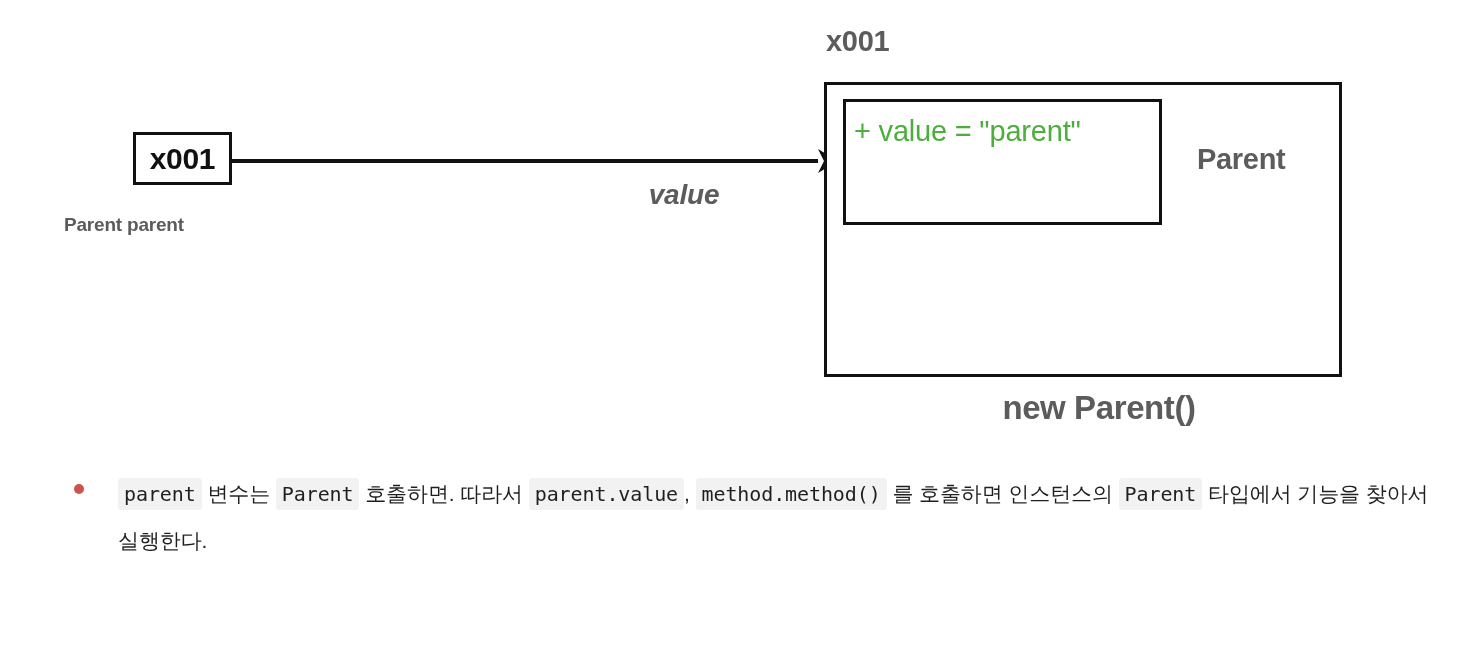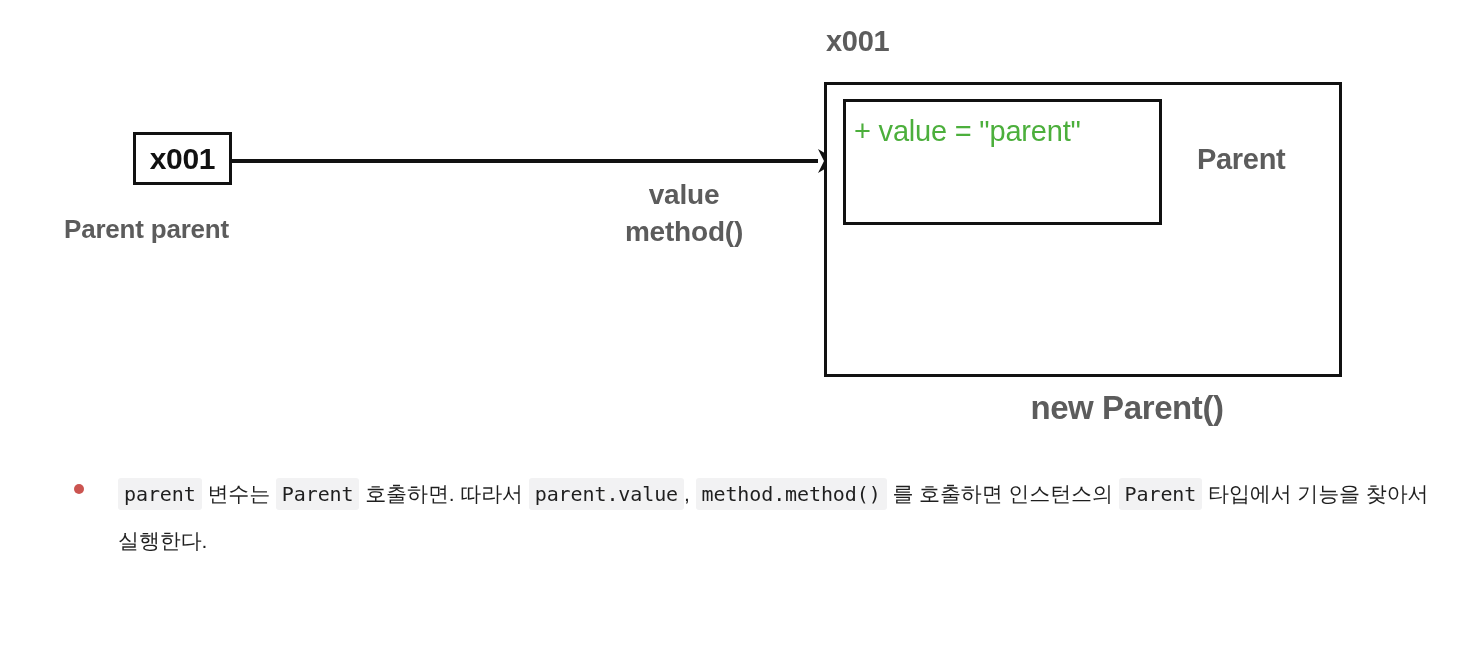--- a/index.html
+++ b/index.html
@@ -42,21 +42,21 @@
     font-weight: bold;
     color: #111111;
     letter-spacing: -0.3px;
     line-height: 1;
   }
 
   
   #var-caption {
     left: 64px;
     top: 214px;
-    font-size: 26px;
+    font-size: 19px;
     font-weight: bold;
     color: #5c5c5c;
     letter-spacing: -0.2px;
     white-space: nowrap;
   }
 
   
   #arrow-svg {
     left: 230px;
     top: 142px;
@@ -69,20 +69,21 @@
   #arrow-labels {
     left: 534px;
     top: 176px;
     width: 300px;
     text-align: center;
     font-size: 28px;
     font-weight: bold;
     color: #5c5c5c;
     line-height: 1.33;
     letter-spacing: -0.2px;
+    font-style: italic;
   }
 
   
   #instance-tag {
     left: 826px;
     top: 27px;
     font-size: 29px;
     font-weight: bold;
     color: #5c5c5c;
     letter-spacing: -0.3px;
@@ -125,21 +126,21 @@
     top: 60px;
     font-size: 29px;
     font-weight: bold;
     color: #5c5c5c;
     letter-spacing: -0.3px;
     line-height: 1;
   }
 
   
   #instantiation-caption {
-    left: 868px;
+    left: 840px;
     top: 391px;
     width: 518px;
     text-align: center;
     font-size: 33px;
     font-weight: bold;
     color: #5c5c5c;
     letter-spacing: -0.4px;
     line-height: 1;
   }
 
@@ -195,21 +196,20 @@
 
   <div class="abs" id="var-caption">Parent parent</div>
 
   <svg class="abs" id="arrow-svg" viewBox="0 0 606 40">
     <line x1="0" y1="19" x2="588" y2="19" stroke="#111111" stroke-width="4"></line>
     <path d="M 588 7 L 608 19 L 588 31 L 594 19 Z" fill="#111111"></path>
   </svg>
 
   <div class="abs" id="arrow-labels">
     <div>value</div>
-    <div>method()</div>
   </div>
 
   <div class="abs" id="instance-tag">x001</div>
 
   <div class="abs" id="instance-box">
 
     <div class="abs" id="member-box">
       <div class="member-line">+ value = "parent"</div>
     </div>
 

